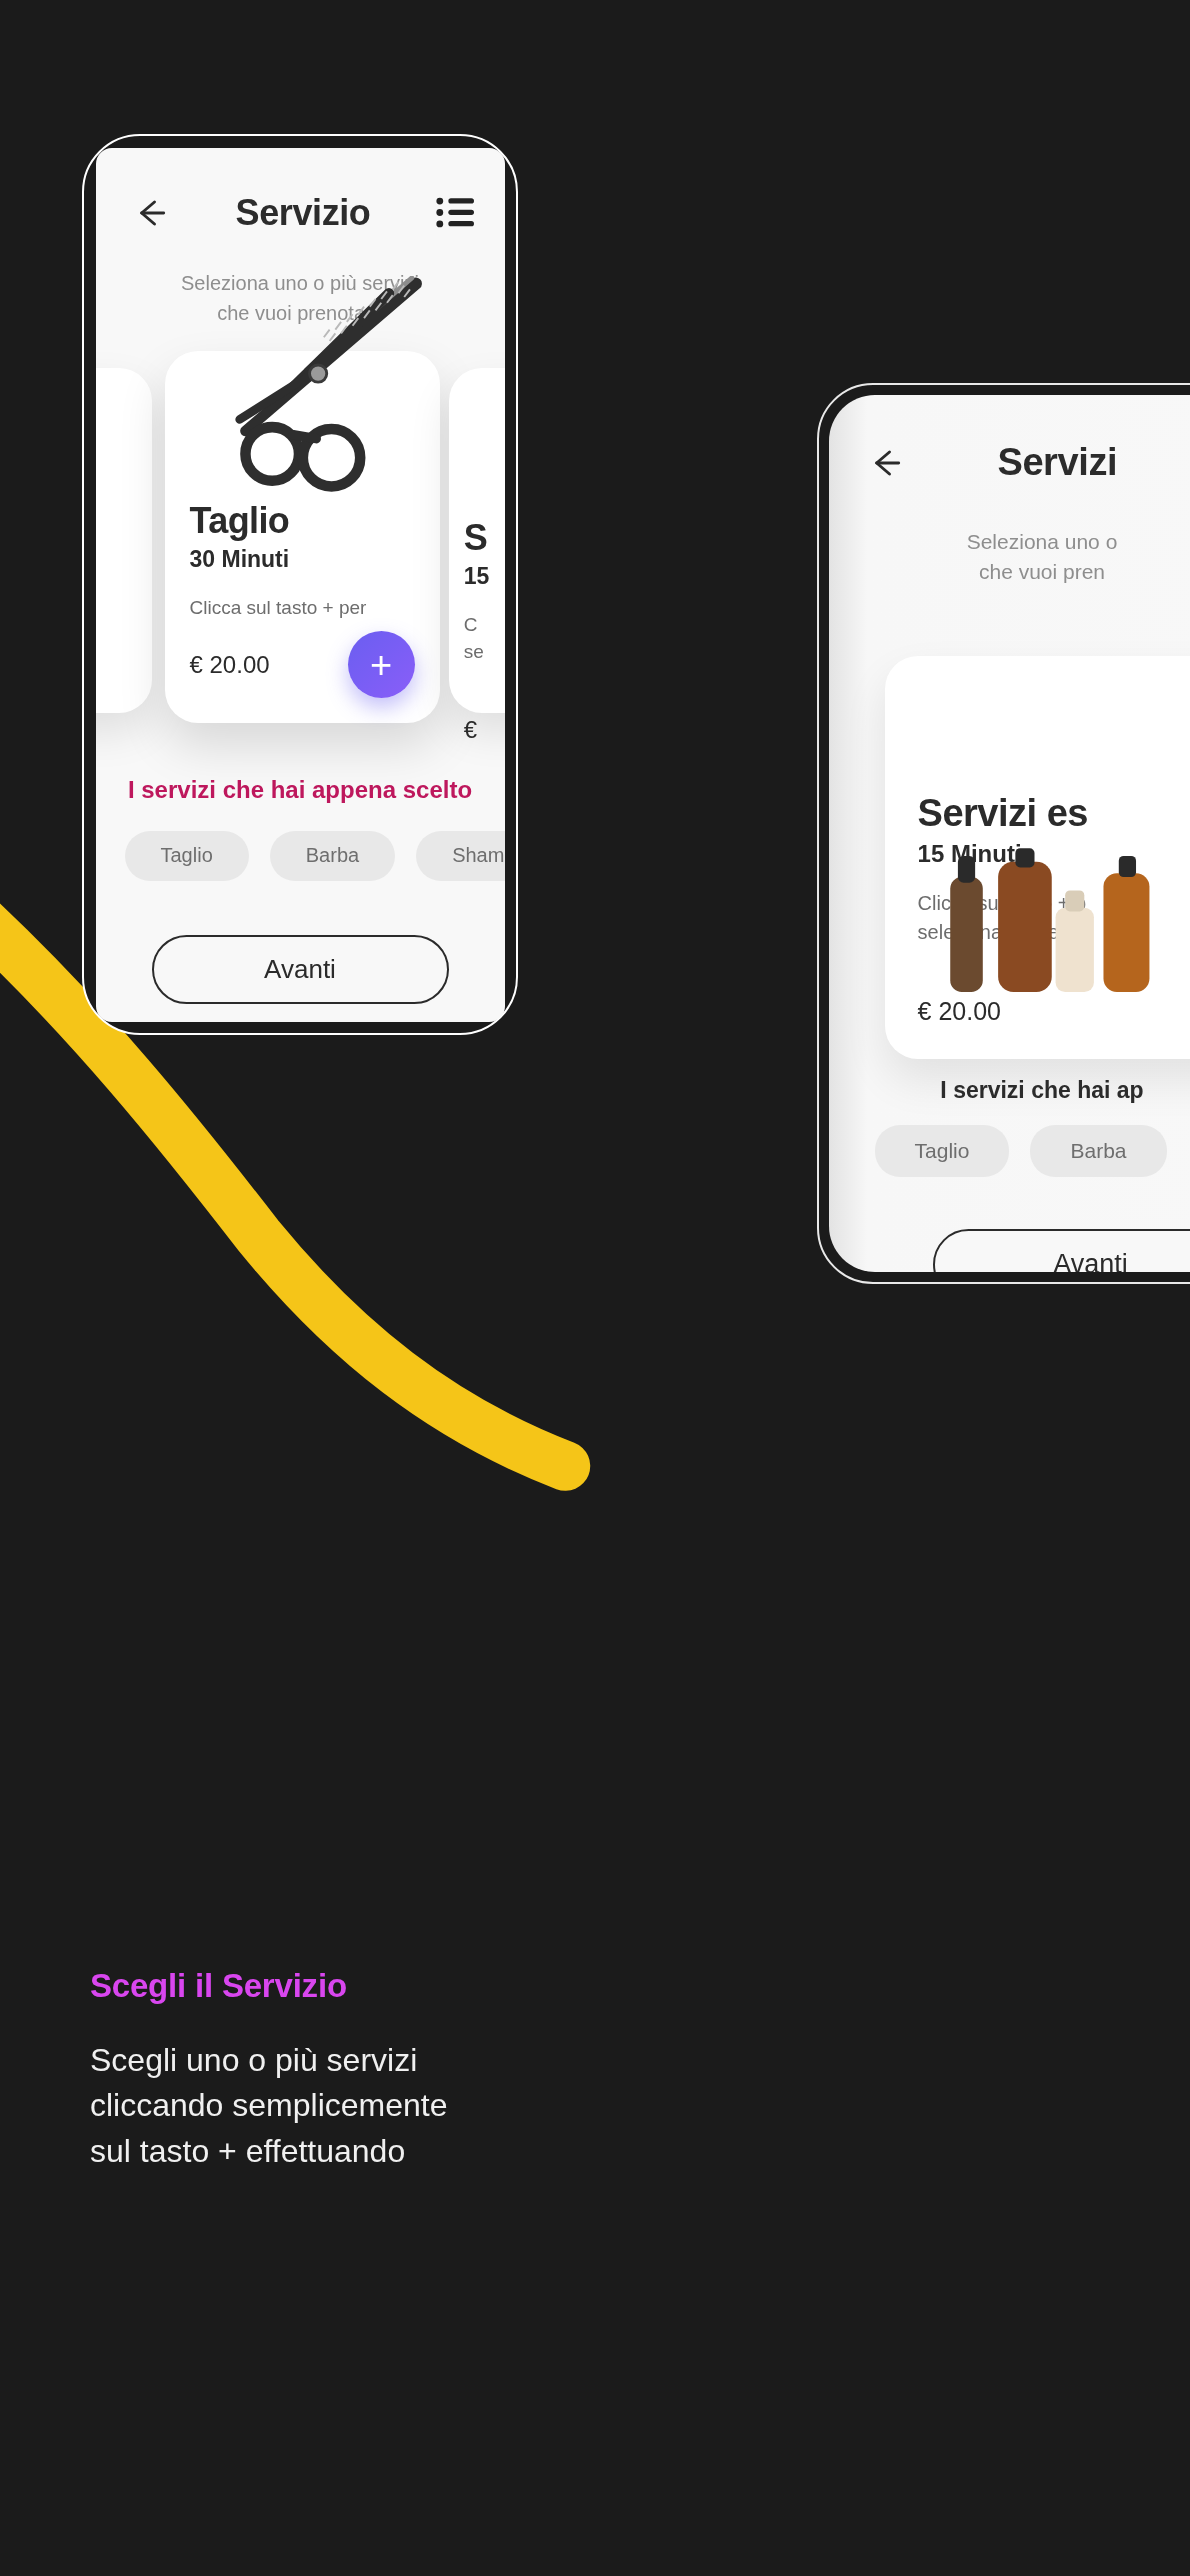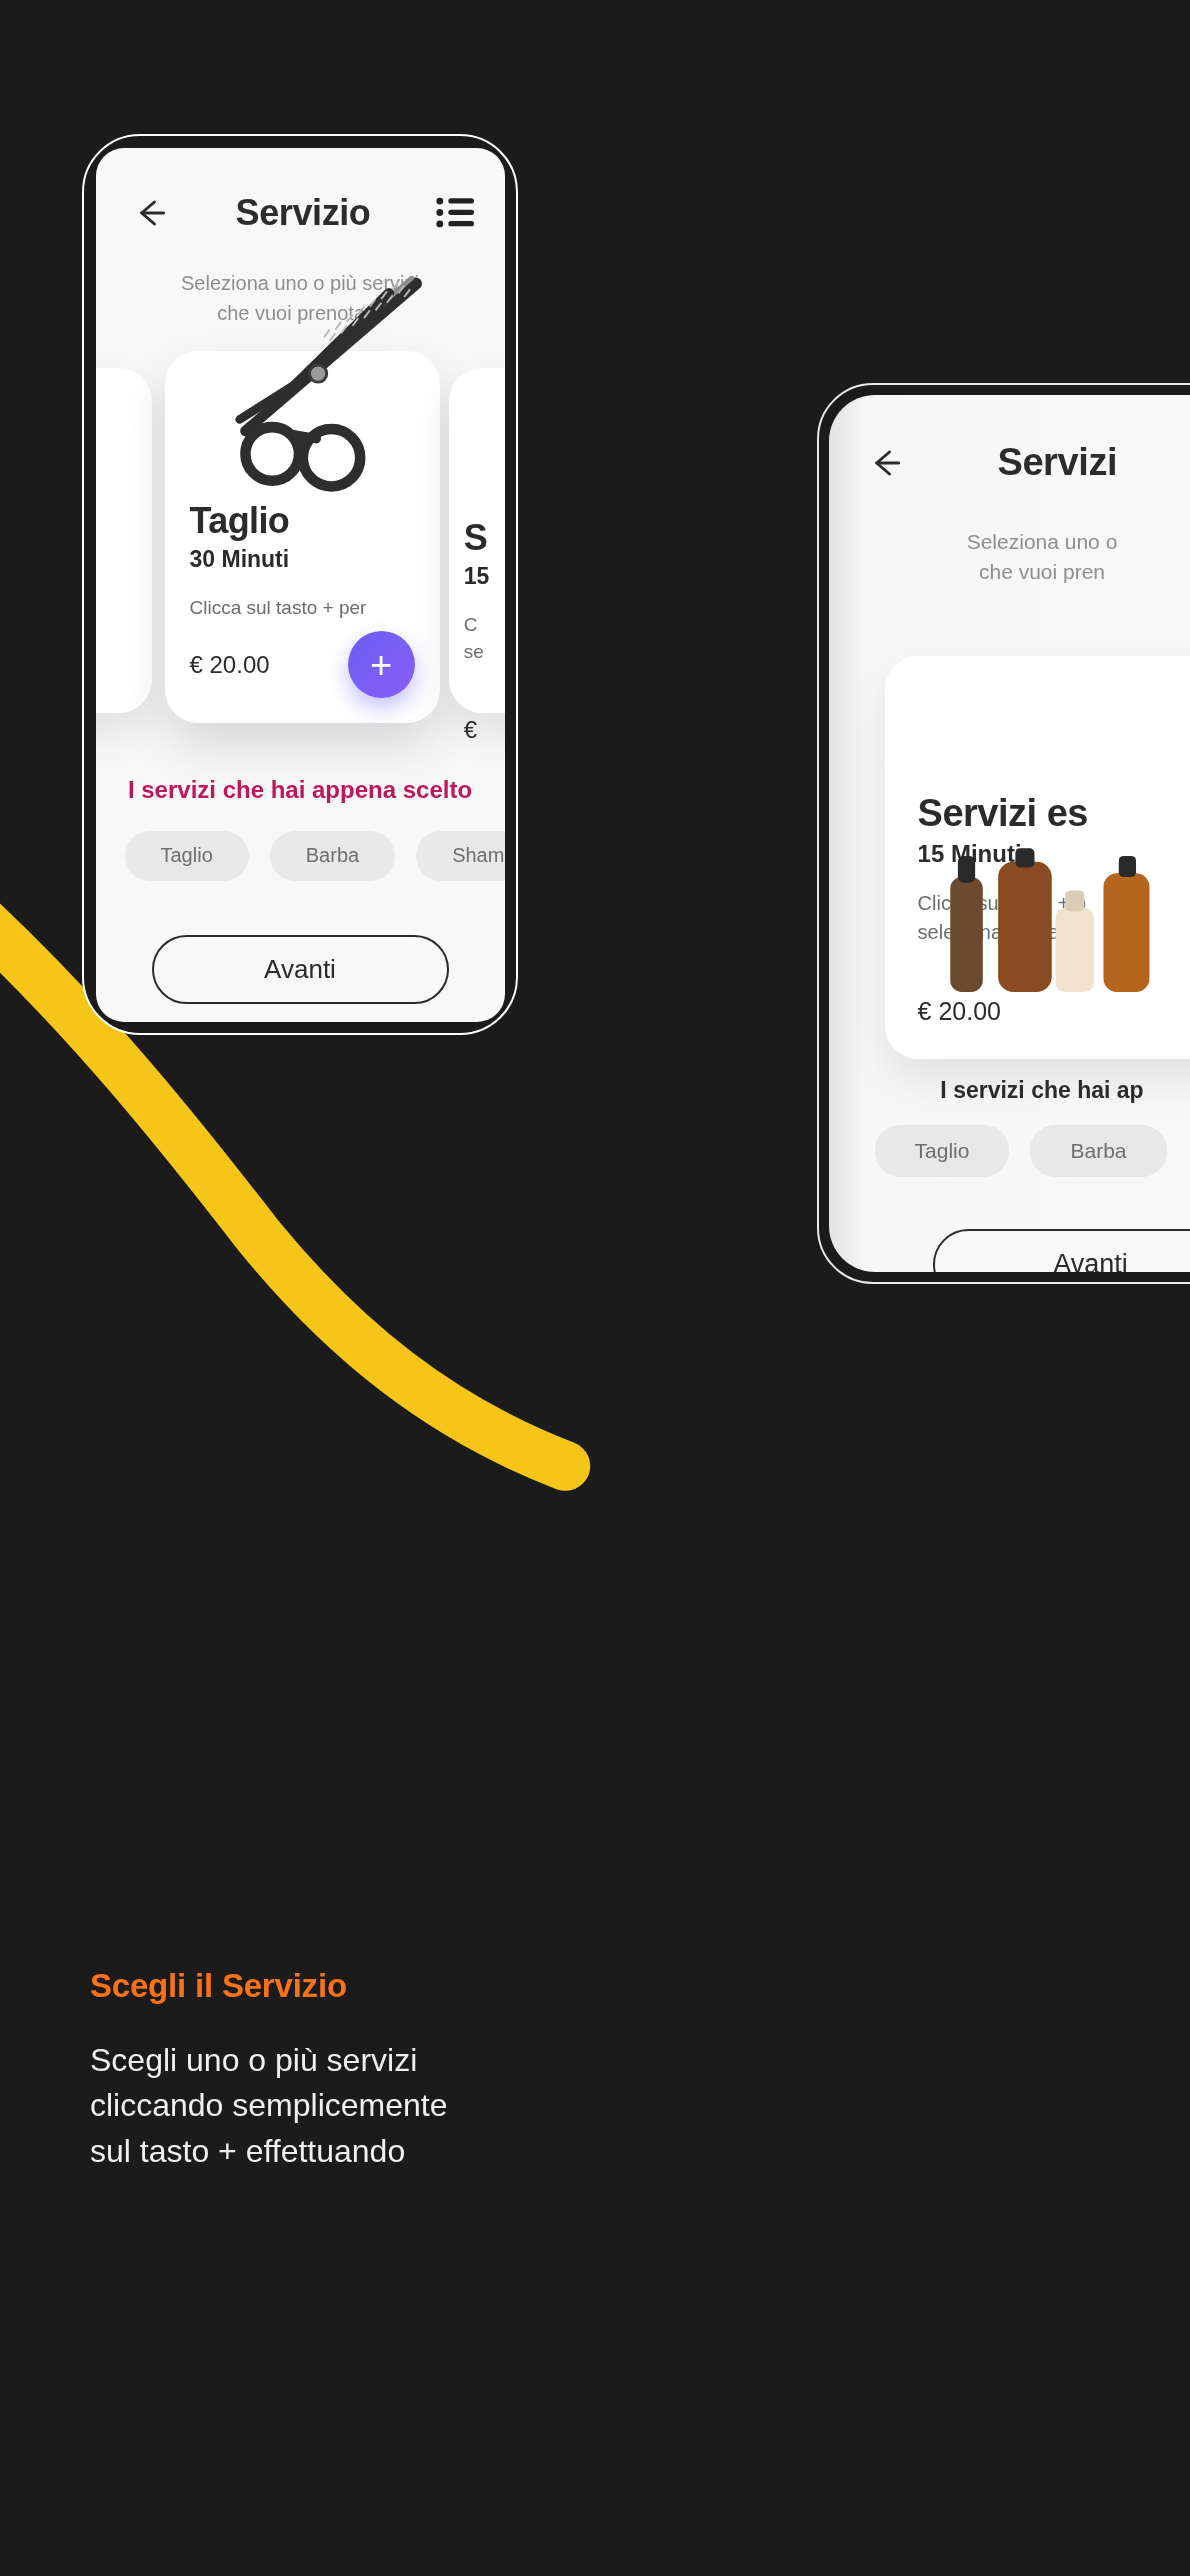--- a/index.html
+++ b/index.html
@@ -51,21 +51,21 @@
     font-size:27px;color:#2b2b2b;font-weight:300;
   }
 
   
   .phone1{
     position:absolute; left:82px; top:134px; width:436px; height:901px;
     border-radius:58px; border:2.4px solid #ffffff; background:#1b1b1b;
     padding:11.5px; z-index:5;
   }
   .screen1{
-    width:100%; height:100%; border-radius:28px; background:#f8f8f8;
+    width:100%; height:100%; border-radius:16px; background:#f8f8f8;
     position:relative; overflow:hidden;
   }
   .hdr{display:flex;align-items:center;height:92px;padding:0 31px;margin-top:19px;}
   .back-icon{width:44px;height:44px;flex:0 0 44px;}
   .hdr-title{flex:1;text-align:center;font-size:36px;font-weight:700;color:#2c2c2c;letter-spacing:-0.4px;}
   .list-icon{width:38px;height:33px;flex:0 0 38px;}
   .sub{text-align:center;color:#8e8e8e;font-size:20px;line-height:1.5;font-weight:300;margin-top:9.6px;}
 
   
   .carousel{position:relative;height:383px;margin-top:23px;}
@@ -100,21 +100,21 @@
   .chips{display:flex;gap:21px;margin-top:27px;padding-left:29px;}
   .chip{background:#e8e8e8;border-radius:25px;padding:13.4px 36px;color:#6e6e6e;font-size:20px;font-weight:300;white-space:nowrap;}
   .avanti{
     margin:54px auto 0 auto;width:297px;height:69px;border-radius:36px;
     border:2.9px solid #2b2b2b;display:flex;align-items:center;justify-content:center;
     font-size:26px;color:#2b2b2b;font-weight:300;background:#f8f8f8;
   }
 
   
   .caption{position:absolute;left:90px;top:1967px;z-index:6;width:537px;}
-  .caption h2{color:#f97316;font-size:33px;font-weight:700;letter-spacing:-0.2px;}
+  .caption h2{color:#d946ef;font-size:33px;font-weight:700;letter-spacing:-0.2px;}
   .caption p{color:#f0f0f0;font-size:32px;font-weight:400;line-height:1.42;margin-top:33px;}
 </style>
 </head>
 <body>
 
 <div class="swoosh-wrap">
   <svg class="swoosh-svg" viewBox="0 0 1500 1000" xmlns="http://www.w3.org/2000/svg">
     <path d="M -260 60 C 100 230 300 470 470 690 C 560 800 660 880 790 930" stroke="#f5c518" stroke-width="52" fill="none" stroke-linecap="round"></path>
   </svg>
 </div>

